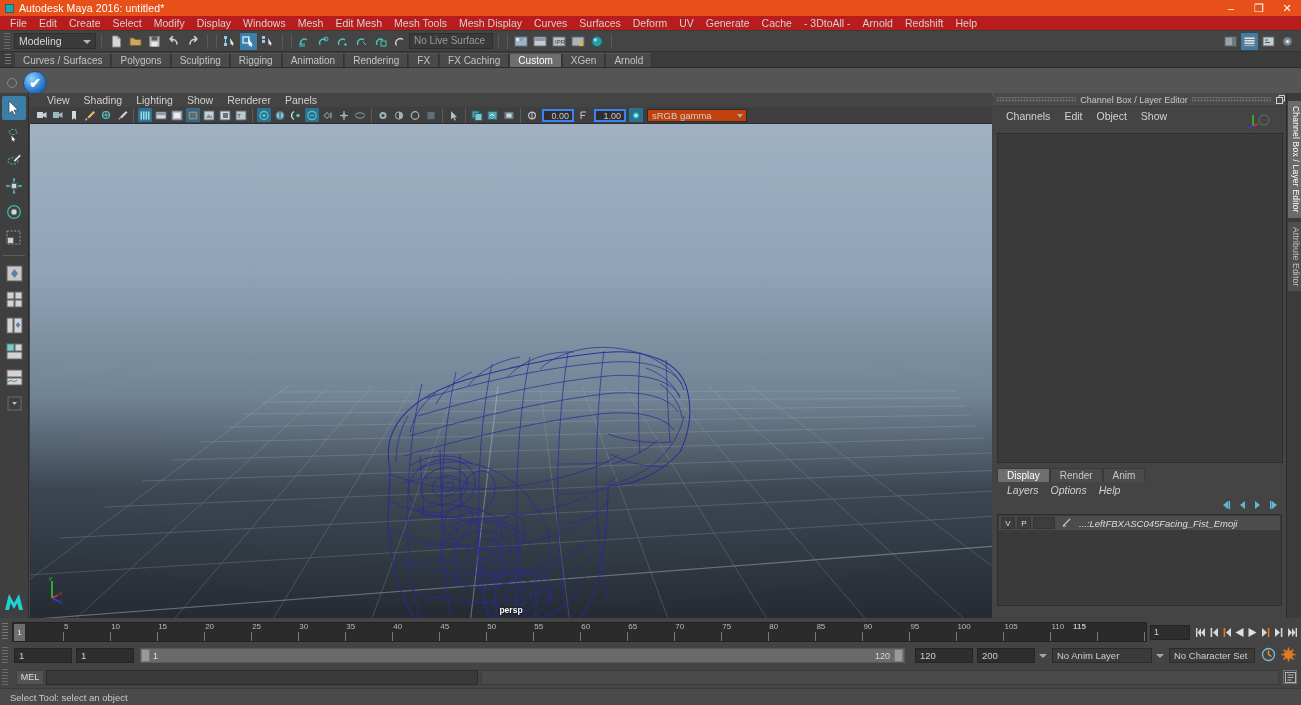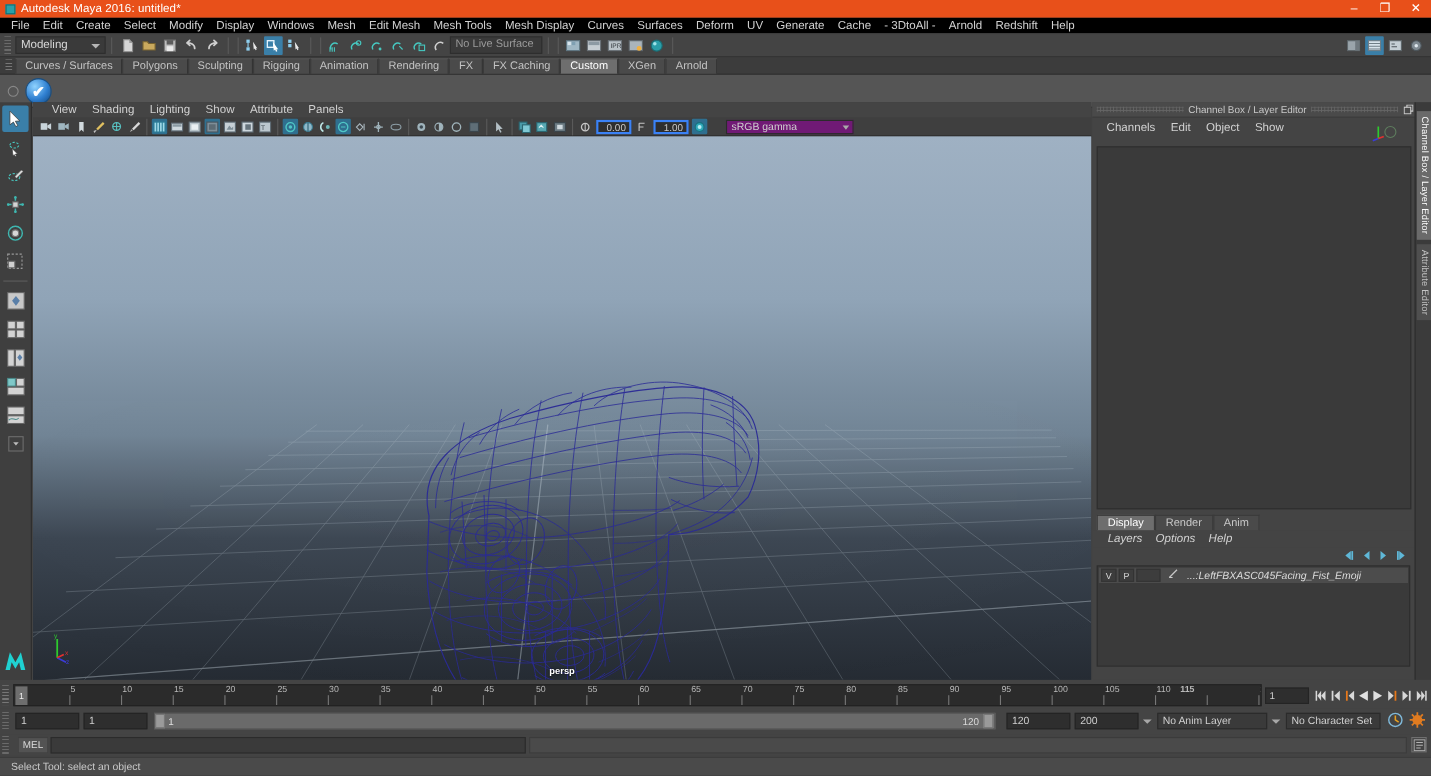--- a/index.html
+++ b/index.html
@@ -22,21 +22,21 @@
     background:#2aa0a8; border:1px solid #0d6f77;
   }
   #titlebar .ttext { color:#ffffff; font-size:10.5px; letter-spacing:.1px;}
   #wincontrols { position:absolute; right:0; top:0; height:16px; display:flex; }
   #wincontrols div {
     width:28px; height:16px; display:flex; align-items:center; justify-content:center;
     color:#fff; font-size:11px; line-height:1;
   }
   
   #menubar {
-    height:15px; background:#000000; display:flex; align-items:center;
+    height:15px; background:#b91c1c; display:flex; align-items:center;
     padding-left:4px; border-bottom:1px solid #3b3b3b;
   }
   #menubar .mi { padding:0 6px; font-size:10.5px; color:#d2d2d2; line-height:15px; white-space:nowrap;}
   
   #statusline {
     height:21px; background:#444444; display:flex; align-items:center;
     padding-left:2px; border-bottom:1px solid #333; position:relative;
   }
   .grip { width:6px; height:17px; margin:0 2px;
      background:repeating-linear-gradient(to bottom,#6a6a6a 0px,#6a6a6a 1px,transparent 1px,transparent 3px);}
@@ -95,22 +95,22 @@
   #viewportwrap { position:absolute; left:30px; top:0; width:962px; height:525px; background:#3d3d3d;}
   #vpmenu { height:14px; background:#444; display:flex; align-items:center; padding-left:10px;}
   #vpmenu .vm { padding:0 7px; font-size:10.5px; color:#d0d0d0; line-height:14px;}
   #vptools { height:17px; background:#3f3f3f; display:flex; align-items:center; padding-left:4px;
      border-bottom:1px solid #2d2d2d;}
   .vpb { width:14px;height:14px;margin:0 1px;display:flex;align-items:center;justify-content:center;
      border-radius:1px;}
   .vpb.on { background:#2f6f8f;}
   .vpnum { width:32px;height:13px;background:#2e2e2e;border:2px solid #3b82f6;color:#c9c9c9;
      font-size:9px; text-align:right; padding-right:3px; line-height:11px; margin:0 2px;}
-  .gammasel{ width:116px;height:13px;background:#701a75;border:1px solid #2b2b2b;color:#d0d0d0;
-     font-size:9.5px; padding-left:4px; line-height:11px; position:relative; margin-left:16px;}
+  .gammasel{ width:100px;height:13px;background:#c2410c;border:1px solid #2b2b2b;color:#d0d0d0;
+     font-size:9.5px; padding-left:4px; line-height:11px; position:relative; margin-left:3px;}
   .gammasel .arr{position:absolute;right:3px;top:4px;border-left:3.5px solid transparent;
      border-right:3.5px solid transparent;border-top:4px solid #aaa;}
   
   #viewport {
     position:absolute; left:0; top:31px; width:962px; height:494px;
     background: linear-gradient(to bottom,#9fb1c3 0%, #8fa3b6 30%, #6e8192 55%, #3a4450 72%, #272d35 100%);
     overflow:hidden;
   }
   #persplabel{ position:absolute; left:50%; transform:translateX(-50%); bottom:3px;
      color:#ffffff; font-size:8.5px; font-weight:bold; text-shadow:0 0 2px #000;}
@@ -512,21 +512,21 @@
         </svg>
     </div>
   </div>
 
   <div id="viewportwrap">
     <div id="vpmenu">
       <div class="vm">View</div>
       <div class="vm">Shading</div>
       <div class="vm">Lighting</div>
       <div class="vm">Show</div>
-      <div class="vm">Attribute</div>
+      <div class="vm">Renderer</div>
       <div class="vm">Panels</div>
     </div>
     <div id="vptools">
       <div class="vpb">
           <svg width="12" height="10" viewBox="0 0 12 10">
             <rect x="1" y="2" width="6" height="6" fill="#c9d4da"></rect>
             <path d="M7 4l3.5-2v6L7 6z" fill="#c9d4da"></path>
           </svg>
         </div>
       <div class="vpb">

